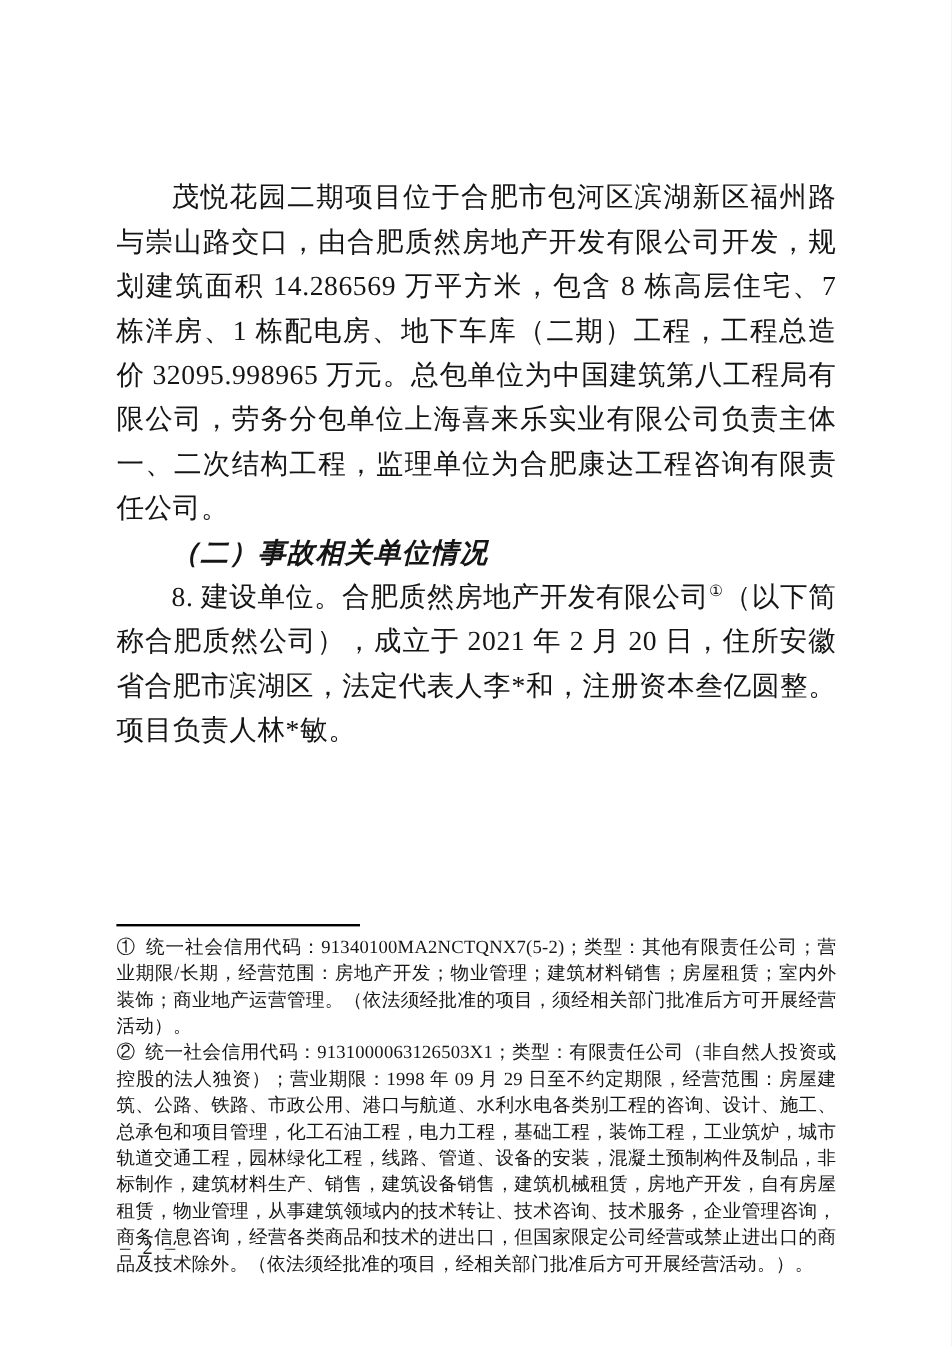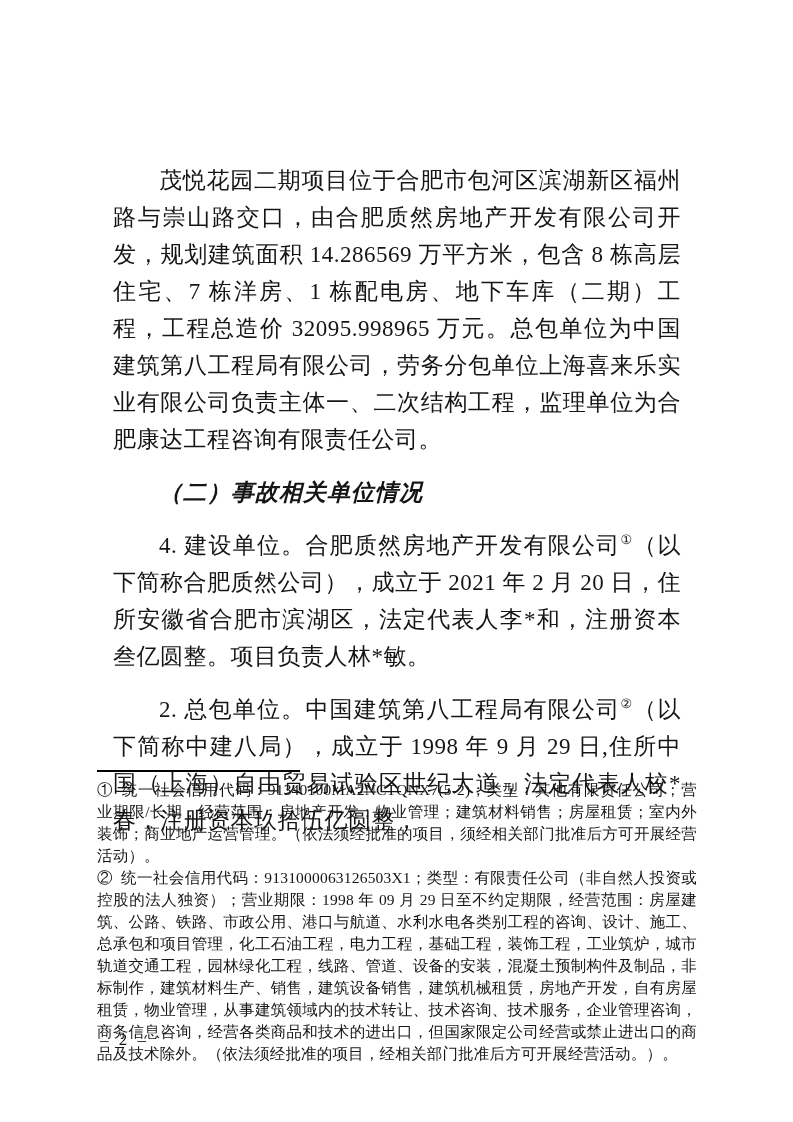--- a/index.html
+++ b/index.html
@@ -17,21 +17,21 @@
     color: #151515;
     overflow: hidden;
   }
   .content {
     position: absolute;
     left: 97px;
     top: 146px;
     width: 600px;
   }
   .para {
-    margin: 16px;
+    margin: 0;
     font-size: 23px;
     line-height: 37px;
     text-align: justify;
     text-indent: 2em;
     letter-spacing: 0.5px;
   }
   .para.heading {
     font-weight: bold;
     letter-spacing: 1px;
     font-style: italic;
@@ -74,23 +74,22 @@
 
 <div class="page">
 
   <div class="content">
 
     <p class="para">茂悦花园二期项目位于合肥市包河区滨湖新区福州路与崇山路交口，由合肥质然房地产开发有限公司开发，规划建筑面积 14.286569 万平方米，包含 8 栋高层住宅、7 栋洋房、1 栋配电房、地下车库（二期）工程，工程总造价 32095.998965 万元。总包单位为中国建筑第八工程局有限公司，劳务分包单位上海喜来乐实业有限公司负责主体一、二次结构工程，监理单位为合肥康达工程咨询有限责任公司。</p>
 
 
     <p class="para heading">（二）事故相关单位情况</p>
 
-    <p class="para"><span>4. 建设单位。合肥质然房地产开发有限公司</span><sup class="fn-ref">①</sup><span>（以下简称合肥质然公司），成立于 2021 年 2 月 20 日，住所安徽省合肥市滨湖区，法定代表人李*和，注册资本叁亿圆整。项目负责人林*敏。</span></p>
+    <p class="para"><span>8. 建设单位。合肥质然房地产开发有限公司</span><sup class="fn-ref">①</sup><span>（以下简称合肥质然公司），成立于 2021 年 2 月 20 日，住所安徽省合肥市滨湖区，法定代表人李*和，注册资本叁亿圆整。项目负责人林*敏。</span></p>
 
-    <p class="para"><span>2. 总包单位。中国建筑第八工程局有限公司</span><sup class="fn-ref">②</sup><span>（以下简称中建八局），成立于 1998 年 9 月 29 日,住所中国（上海）自由贸易试验区世纪大道，法定代表人校*春，注册资本玖拾伍亿圆整，</span></p>
 
   </div>
 
   <div class="footnote-area">
 
     <div class="fn-rule"></div>
 
     <p class="footnote"><span>①</span> <span>统一社会信用代码：91340100MA2NCTQNX7(5-2)；类型：其他有限责任公司；营业期限/长期，经营范围：房地产开发；物业管理；建筑材料销售；房屋租赁；室内外装饰；商业地产运营管理。（依法须经批准的项目，须经相关部门批准后方可开展经营活动）。</span></p>
 
     <p class="footnote"><span>②</span> <span>统一社会信用代码：9131000063126503X1；类型：有限责任公司（非自然人投资或控股的法人独资）；营业期限：1998 年 09 月 29 日至不约定期限，经营范围：房屋建筑、公路、铁路、市政公用、港口与航道、水利水电各类别工程的咨询、设计、施工、总承包和项目管理，化工石油工程，电力工程，基础工程，装饰工程，工业筑炉，城市轨道交通工程，园林绿化工程，线路、管道、设备的安装，混凝土预制构件及制品，非标制作，建筑材料生产、销售，建筑设备销售，建筑机械租赁，房地产开发，自有房屋租赁，物业管理，从事建筑领域内的技术转让、技术咨询、技术服务，企业管理咨询，商务信息咨询，经营各类商品和技术的进出口，但国家限定公司经营或禁止进出口的商品及技术除外。（依法须经批准的项目，经相关部门批准后方可开展经营活动。）。</span></p>

